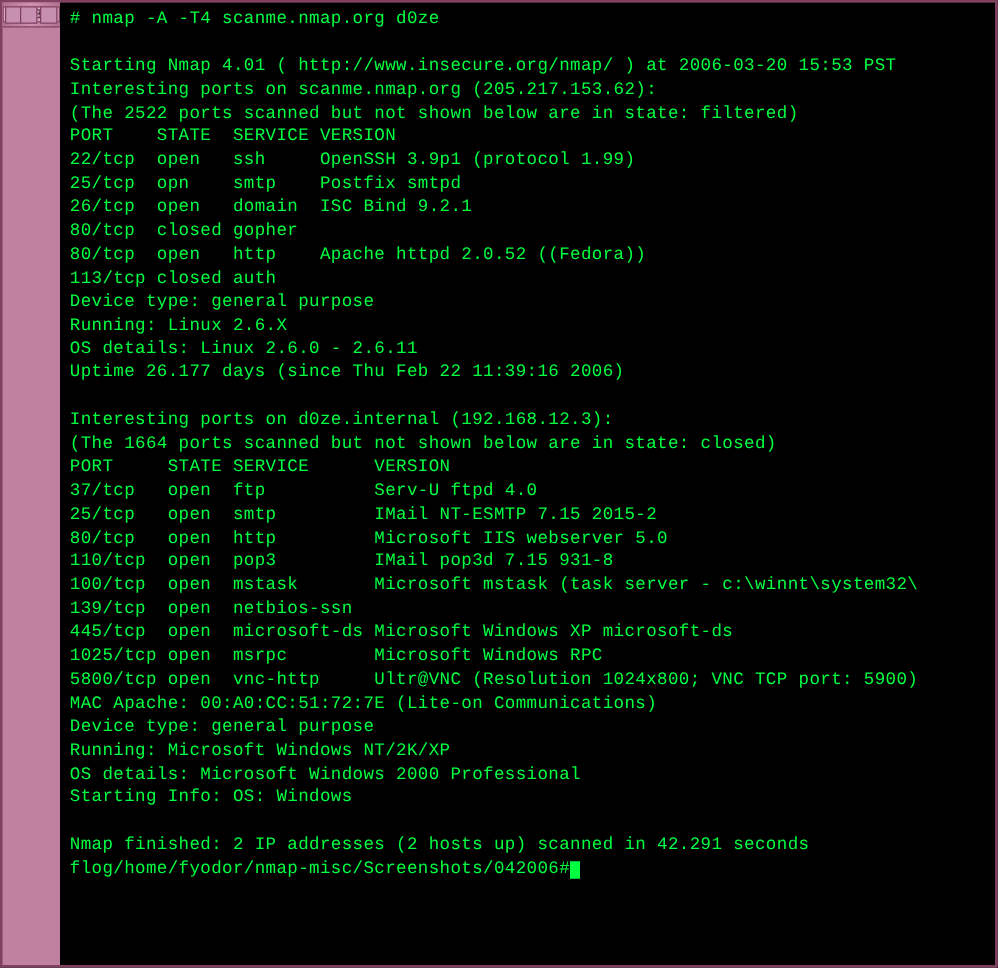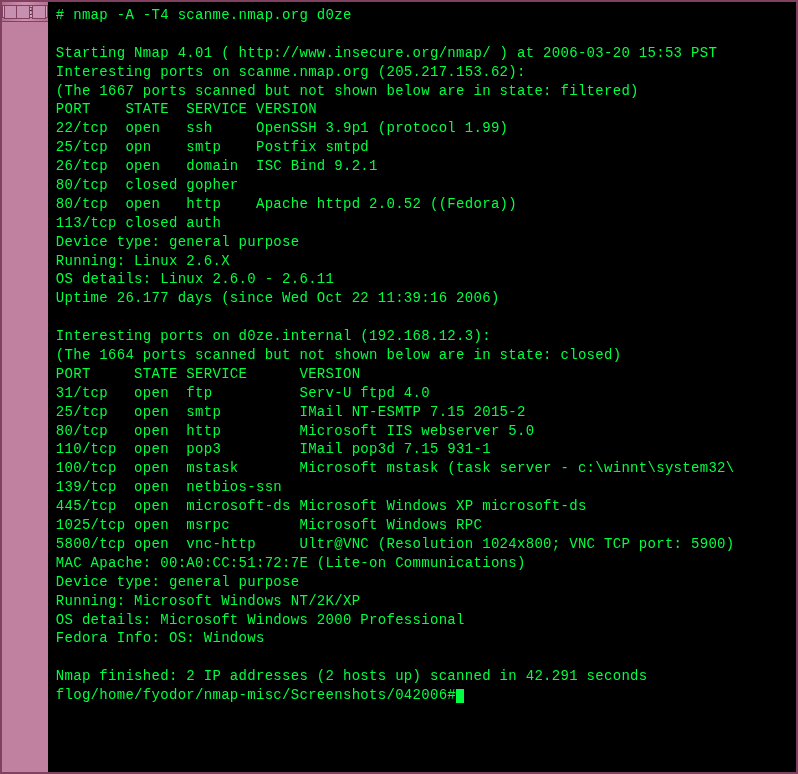--- a/index.html
+++ b/index.html
@@ -90,48 +90,48 @@
     <div class="titlebar-right">
       <span class="titlebar-btn"></span>
       <span class="titlebar-btn"></span>
     </div>
   </div>
 
   <div class="terminal"><span># nmap -A -T4 scanme.nmap.org d0ze</span>
 
 <span>Starting Nmap 4.01 ( http://www.insecure.org/nmap/ ) at 2006-03-20 15:53 PST</span>
 <span>Interesting ports on scanme.nmap.org (205.217.153.62):</span>
-<span>(The 1667 ports scanned but not shown below are in state: filtered)</span>
+<span>(The 2522 ports scanned but not shown below are in state: filtered)</span>
 <span>PORT    STATE  SERVICE VERSION</span>
 <span>22/tcp  open   ssh     OpenSSH 3.9p1 (protocol 1.99)</span>
 <span>25/tcp  opn    smtp    Postfix smtpd</span>
 <span>26/tcp  open   domain  ISC Bind 9.2.1</span>
 <span>80/tcp  closed gopher</span>
 <span>80/tcp  open   http    Apache httpd 2.0.52 ((Fedora))</span>
 <span>113/tcp closed auth</span>
 <span>Device type: general purpose</span>
 <span>Running: Linux 2.6.X</span>
 <span>OS details: Linux 2.6.0 - 2.6.11</span>
-<span>Uptime 26.177 days (since Wed Oct 22 11:39:16 2006)</span>
+<span>Uptime 26.177 days (since Thu Feb 22 11:39:16 2006)</span>
 
 <span>Interesting ports on d0ze.internal (192.168.12.3):</span>
 <span>(The 1664 ports scanned but not shown below are in state: closed)</span>
 <span>PORT     STATE SERVICE      VERSION</span>
-<span>31/tcp   open  ftp          Serv-U ftpd 4.0</span>
+<span>37/tcp   open  ftp          Serv-U ftpd 4.0</span>
 <span>25/tcp   open  smtp         IMail NT-ESMTP 7.15 2015-2</span>
 <span>80/tcp   open  http         Microsoft IIS webserver 5.0</span>
-<span>110/tcp  open  pop3         IMail pop3d 7.15 931-1</span>
+<span>110/tcp  open  pop3         IMail pop3d 7.15 931-8</span>
 <span>100/tcp  open  mstask       Microsoft mstask (task server - c:\winnt\system32\</span>
 <span>139/tcp  open  netbios-ssn</span>
 <span>445/tcp  open  microsoft-ds Microsoft Windows XP microsoft-ds</span>
 <span>1025/tcp open  msrpc        Microsoft Windows RPC</span>
 <span>5800/tcp open  vnc-http     Ultr@VNC (Resolution 1024x800; VNC TCP port: 5900)</span>
 <span>MAC Apache: 00:A0:CC:51:72:7E (Lite-on Communications)</span>
 <span>Device type: general purpose</span>
 <span>Running: Microsoft Windows NT/2K/XP</span>
 <span>OS details: Microsoft Windows 2000 Professional</span>
-<span>Fedora Info: OS: Windows</span>
+<span>Starting Info: OS: Windows</span>
 
 <span>Nmap finished: 2 IP addresses (2 hosts up) scanned in 42.291 seconds</span>
 <span>flog/home/fyodor/nmap-misc/Screenshots/042006#</span><span class="cursor"> </span></div>
 
   <div class="bottom-bar"></div>
 </div>
 
 </body></html>

